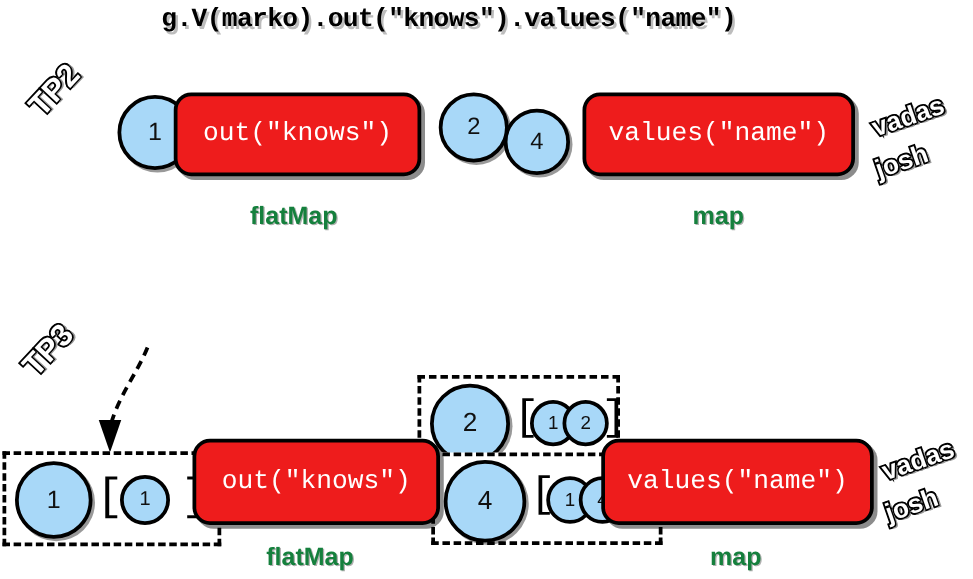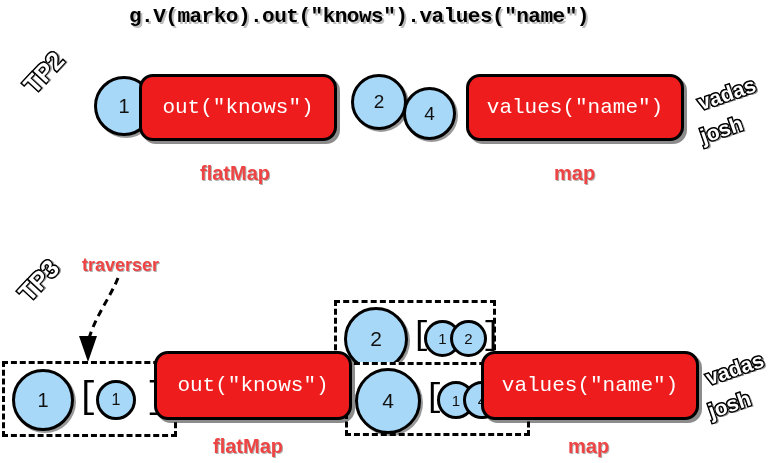--- a/index.html
+++ b/index.html
@@ -38,21 +38,21 @@
     white-space: nowrap;
     -webkit-text-stroke: 3px #000000;
     paint-order: stroke fill;
     text-shadow:
       1px 1px 0 #000, -1px 1px 0 #000, 1px -1px 0 #000, -1px -1px 0 #000,
       2px 2px 0 #9a9a9a;
   }
   .solid-label {
     font-family: "Liberation Sans", sans-serif;
     font-weight: bold;
-    color: #ef4444;
+    color: #15803d;
     white-space: nowrap;
     text-shadow: 1px 1px 0 #b0b0b0;
   }
 
   
   .step {
     position: absolute;
     background: #ee1c1c;
     border: 3px solid #000000;
     border-radius: 14px;
@@ -125,21 +125,20 @@
   <div class="step" style="left:466px; top:74px; width:218px; height:67px;">values("name")</div>
 
   <div class="abs outlined rot-lbl" style="left:697px; top:82px; font-size:21px;">vadas</div>
   <div class="abs outlined rot-lbl" style="left:700px; top:118px; font-size:21px;">josh</div>
 
   <div class="abs solid-label" style="left:200px; top:162px; font-size:20px;">flatMap</div>
   <div class="abs solid-label" style="left:554px; top:162px; font-size:20px;">map</div>
 
   <div class="abs outlined rot-tp" style="left:16px; top:266px; font-size:25px;">TP3</div>
 
-  <div class="abs solid-label" style="left:82px; top:255px; font-size:18px;">traverser</div>
   <svg class="abs" style="left:70px; top:272px;" width="80" height="95">
     <path d="M 48 6 C 40 26, 24 46, 18 70" stroke="#000000" stroke-width="3" fill="none" stroke-dasharray="7,5"></path>
     <polygon points="18,90 9,64 27,64" fill="#000000"></polygon>
   </svg>
 
   <div class="dashbox" style="left:2px; top:361px; width:175px; height:76px;"></div>
   <div class="circ" style="left:12px; top:369px; width:62px; height:62px; font-size:20px;">1</div>
   <div class="bracket" style="left:77px; top:380px; font-size:36px;">[</div>
   <div class="circ plain" style="left:96px; top:380px; width:40px; height:40px; font-size:16px; border-width:3px;">1</div>
   <div class="bracket" style="left:145px; top:380px; font-size:36px;">]</div>

